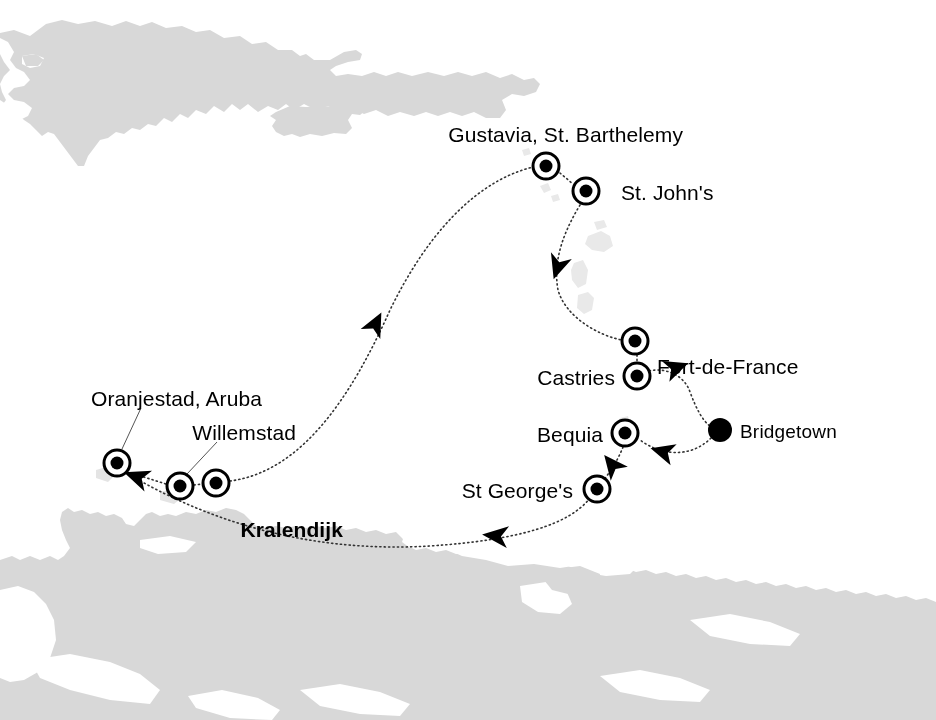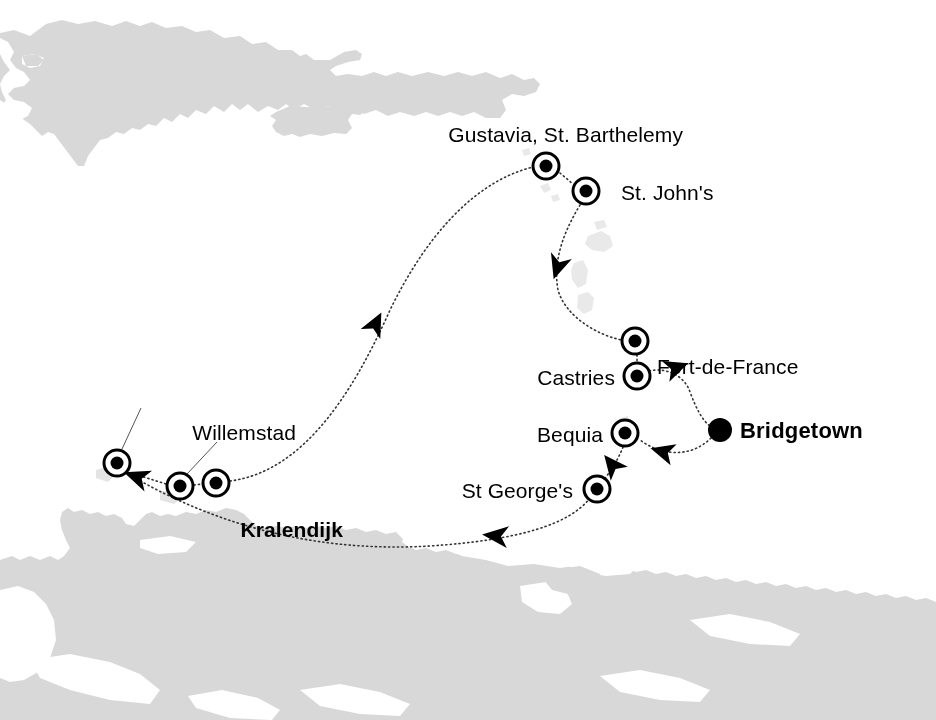--- a/index.html
+++ b/index.html
@@ -31,22 +31,22 @@
     position: absolute;
     font-family: "Liberation Sans", sans-serif;
     font-size: 21px;
     font-weight: 400;
     color: #000000;
     white-space: nowrap;
     line-height: 1;
     letter-spacing: 0.1px;
   }
   .port-label.home {
-    font-size: 22px;
-    font-weight: 700;
+    font-size: 19px;
+    font-weight: 400;
     letter-spacing: 0.2px;
   }
   .lbl-anchor-end { transform: translate(-100%, -50%); }
   .lbl-anchor-start { transform: translate(0, -50%); }
 </style>
 </head>
 <body>
 
 <div id="map-root">
 
@@ -222,18 +222,19 @@
   <div class="port-label lbl-anchor-start" style="left:657px; top:342px;margin-top:24px;">Fort-de-France</div>
 
   <div class="port-label lbl-anchor-end" style="left:615px; top:377px;text-align:center;">Castries</div>
 
   <div class="port-label home lbl-anchor-start" style="left:740px; top:431px;">Bridgetown</div>
 
   <div class="port-label lbl-anchor-end" style="left:603px; top:434px;">Bequia</div>
 
   <div class="port-label lbl-anchor-end" style="left:573px; top:490px;">St George's</div>
 
+  <div class="port-label lbl-anchor-end" style="left:262px; top:398px;">Oranjestad, Aruba</div>
 
   <div class="port-label lbl-anchor-end" style="left:280px; top:432px;margin-left:16px;">Willemstad</div>
 
   <div class="port-label lbl-anchor-end" style="left:343px; top:529px;font-weight:bold;">Kralendijk</div>
 
 </div>
 
 </body></html>

